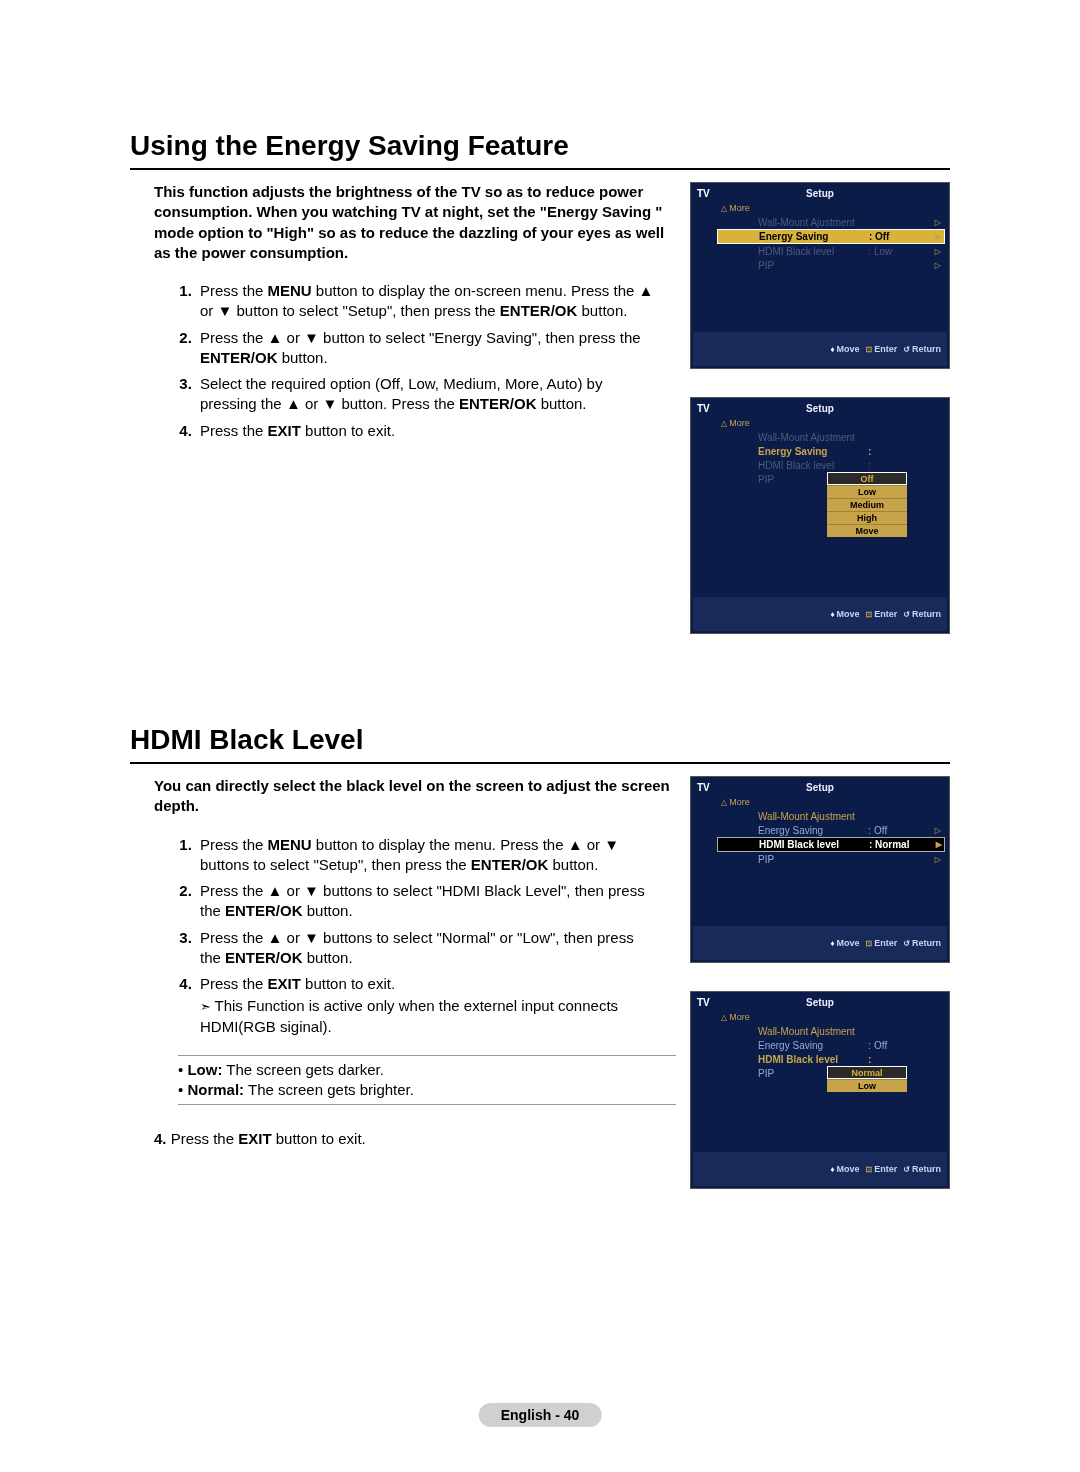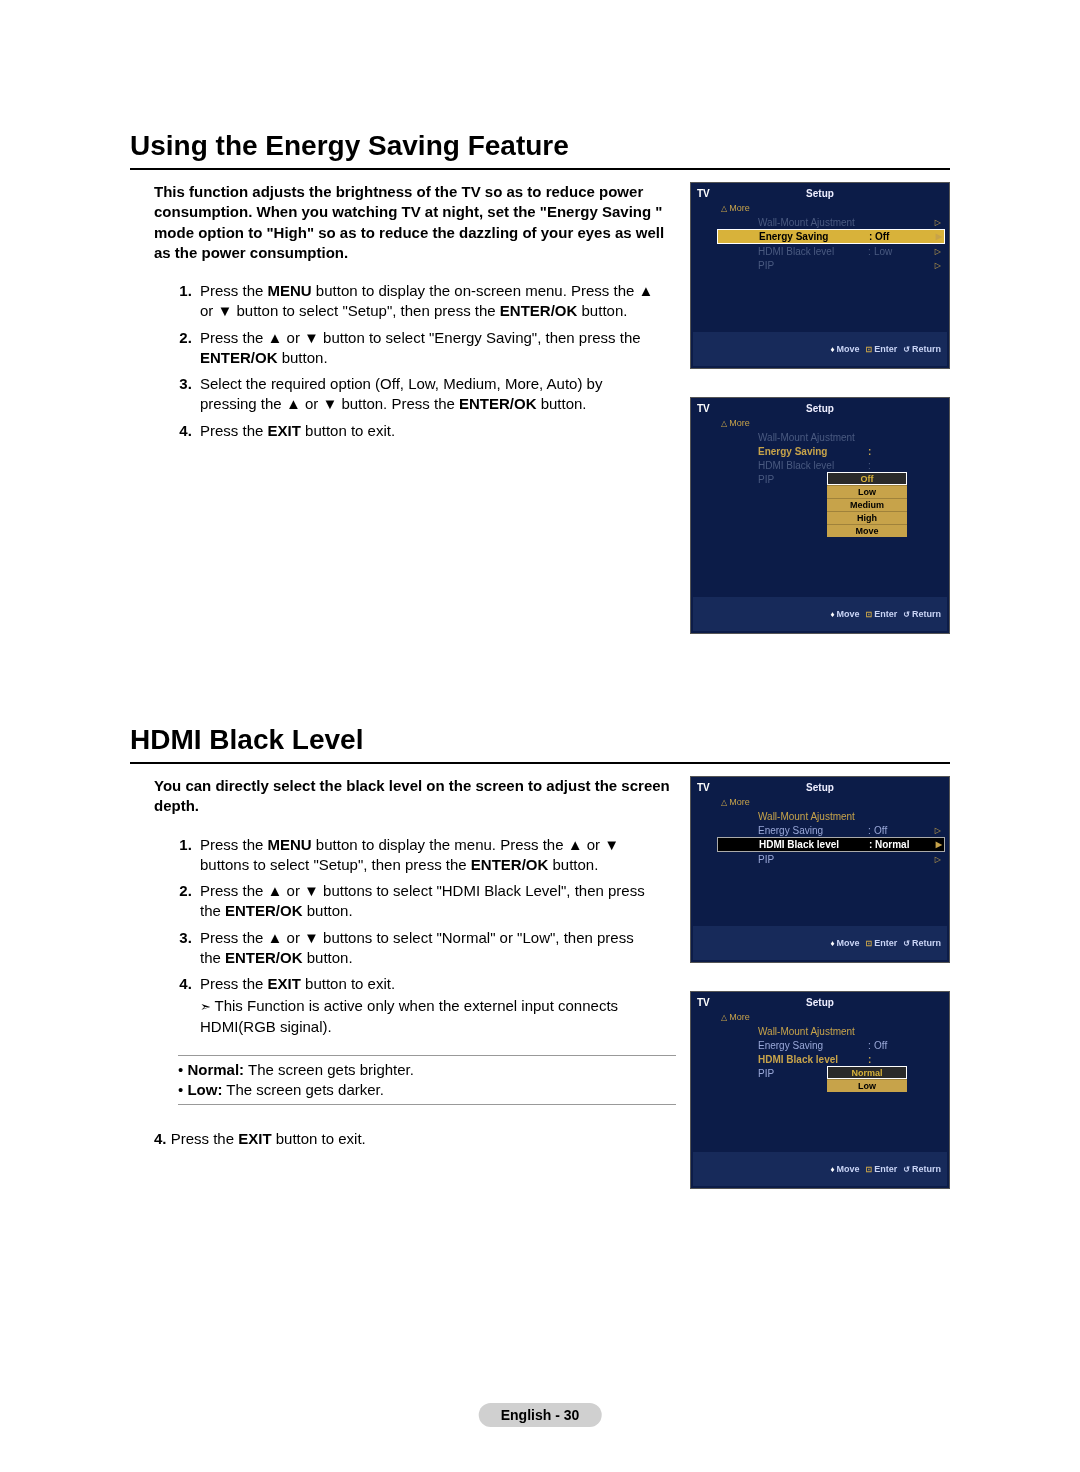--- a/index.html
+++ b/index.html
@@ -280,22 +280,22 @@
         <ol class="steps">
           <li><span>Press the </span><b>MENU</b><span> button to display the menu. Press the ▲ or ▼ buttons to select "Setup", then press the </span><b>ENTER/OK</b><span> button.</span></li>
           <li><span>Press the ▲ or ▼ buttons to select "HDMI Black Level", then press the </span><b>ENTER/OK</b><span> button.</span></li>
           <li><span>Press the ▲ or ▼ buttons to select "Normal" or "Low", then press the </span><b>ENTER/OK</b><span> button.</span></li>
           <li><span>Press the </span><b>EXIT</b><span> button to exit.</span>
             <div class="note-pointer" style="margin-top:2px;">This Function is active only when the externel input connects HDMI(RGB siginal).</div>
           </li>
         </ol>
         <hr class="hr-mini" style="margin-left:48px;">
         <ul class="bullets">
+          <li><b>Low:</b><span> The screen gets darker.</span></li>
           <li><b>Normal:</b><span> The screen gets brighter.</span></li>
-          <li><b>Low:</b><span> The screen gets darker.</span></li>
         </ul>
         <hr class="hr-mini" style="margin-left:48px;">
         <div class="post4"><b>4.</b><span> Press the </span><b>EXIT</b><span> button to exit.</span></div>
       </div>
 
       <div class="menus-col">
 
         <div class="tv-menu">
           <div class="tv-head">
               <span class="tv-label">TV</span>
@@ -360,14 +360,14 @@
           <div class="foot">
               <span class="move">Move</span>
               <span class="enter">Enter</span>
               <span class="return">Return</span>
             </div>
         </div>
       </div>
     </div>
   </div>
 
-  <div class="page-footer">English - 30</div>
+  <div class="page-footer">English - 40</div>
 </div>
 
 </body></html>

